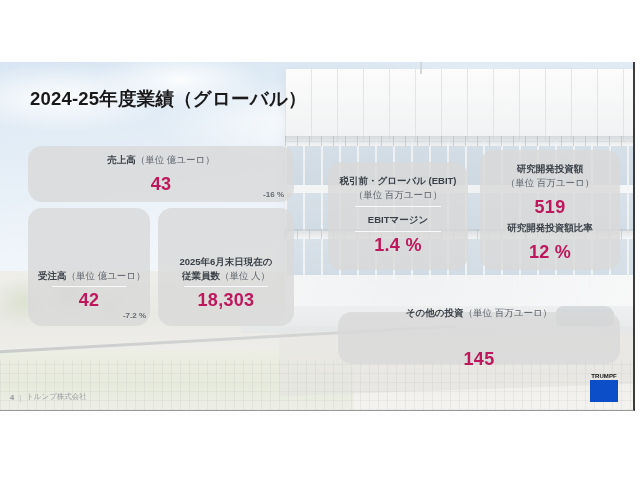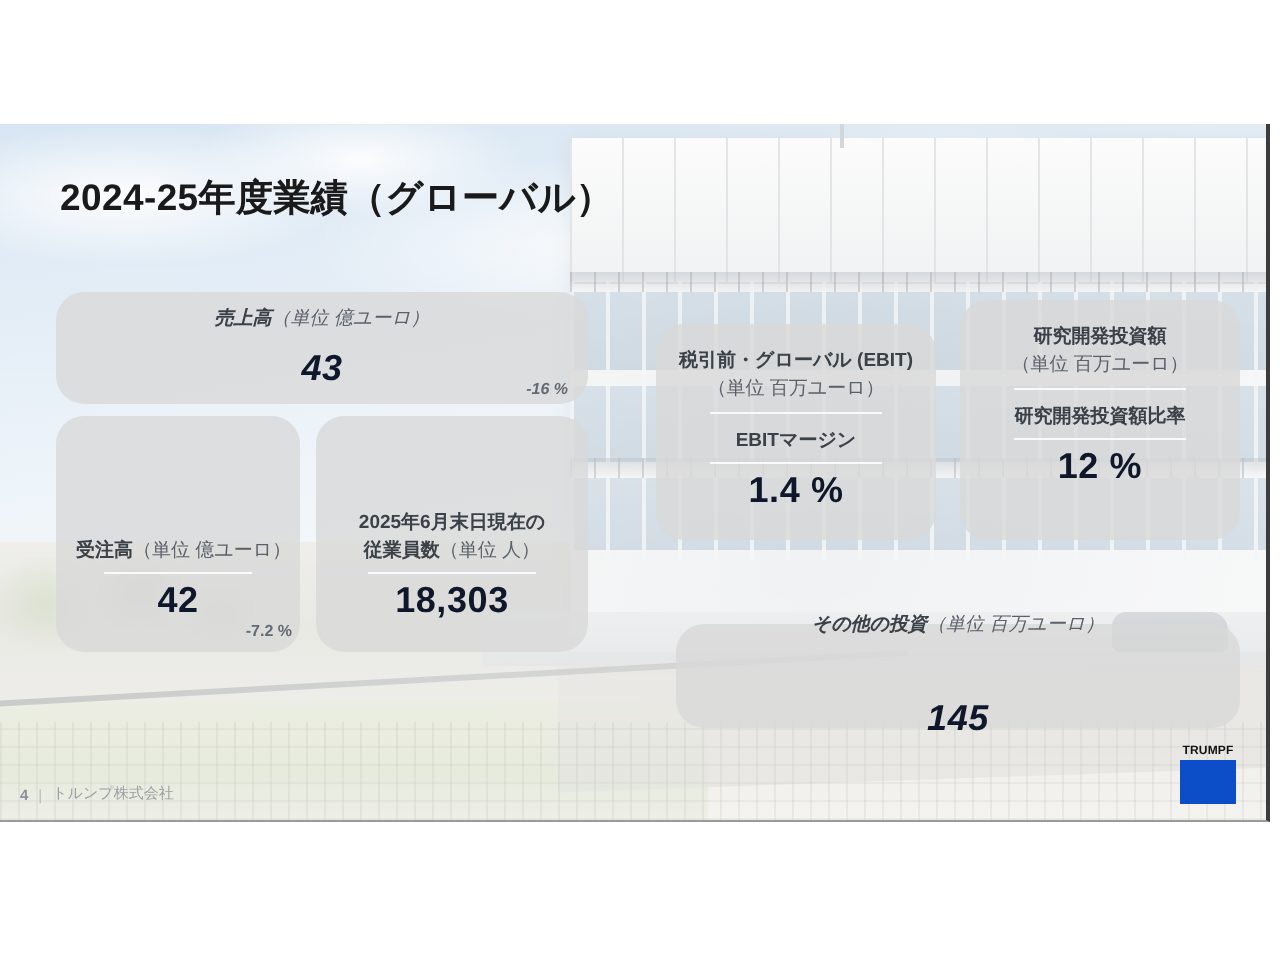--- a/index.html
+++ b/index.html
@@ -198,21 +198,21 @@
   }
   .rule {
     height: 1px;
     background: rgba(255,255,255,.85);
     margin: 4px auto 3px;
     width: 72%;
   }
   .card-value {
     font-size: 18px;
     font-weight: 700;
-    color: #0f172a;
+    color: #be185d;
     line-height: 1.2;
     letter-spacing: .3px;
   }
   .card-sub-label {
     font-size: 9.5px;
     font-weight: 600;
     color: #3b4148;
     margin-top: 4px;
     white-space: nowrap;
   }
@@ -237,21 +237,20 @@
   #card-orders, #card-employees {
     display: flex;
     flex-direction: column;
     justify-content: flex-end;
     padding-bottom: 14px;
   }
   #card-sales, #card-other {
     display: flex;
     flex-direction: column;
     justify-content: center;
-    font-style: italic;
   }
   #card-ebit, #card-rd {
     display: flex;
     flex-direction: column;
     justify-content: flex-start;
     padding-top: 12px;
   }
 
   #delta-sales  { right: 10px;  bottom: 3px; }
   #delta-orders { right: 4px;   bottom: 6px; }
@@ -366,20 +365,21 @@
       <div class="rule"></div>
       <div class="card-value">1.4 %</div>
     </div>
 
     <div class="card" id="card-rd">
       <div class="card-label">
         <span>研究開発投資額</span><br>
         <span class="unit">（単位 百万ユーロ）</span>
       </div>
       <div class="rule"></div>
+      <div class="card-value">519</div>
       <div class="card-sub-label">研究開発投資額比率</div>
       <div class="rule"></div>
       <div class="card-value">12 %</div>
     </div>
 
     <div class="card" id="card-other">
       <div class="card-label">
         <span>その他の投資</span><span class="unit">（単位 百万ユーロ）</span>
       </div>
       <div class="rule"></div>

